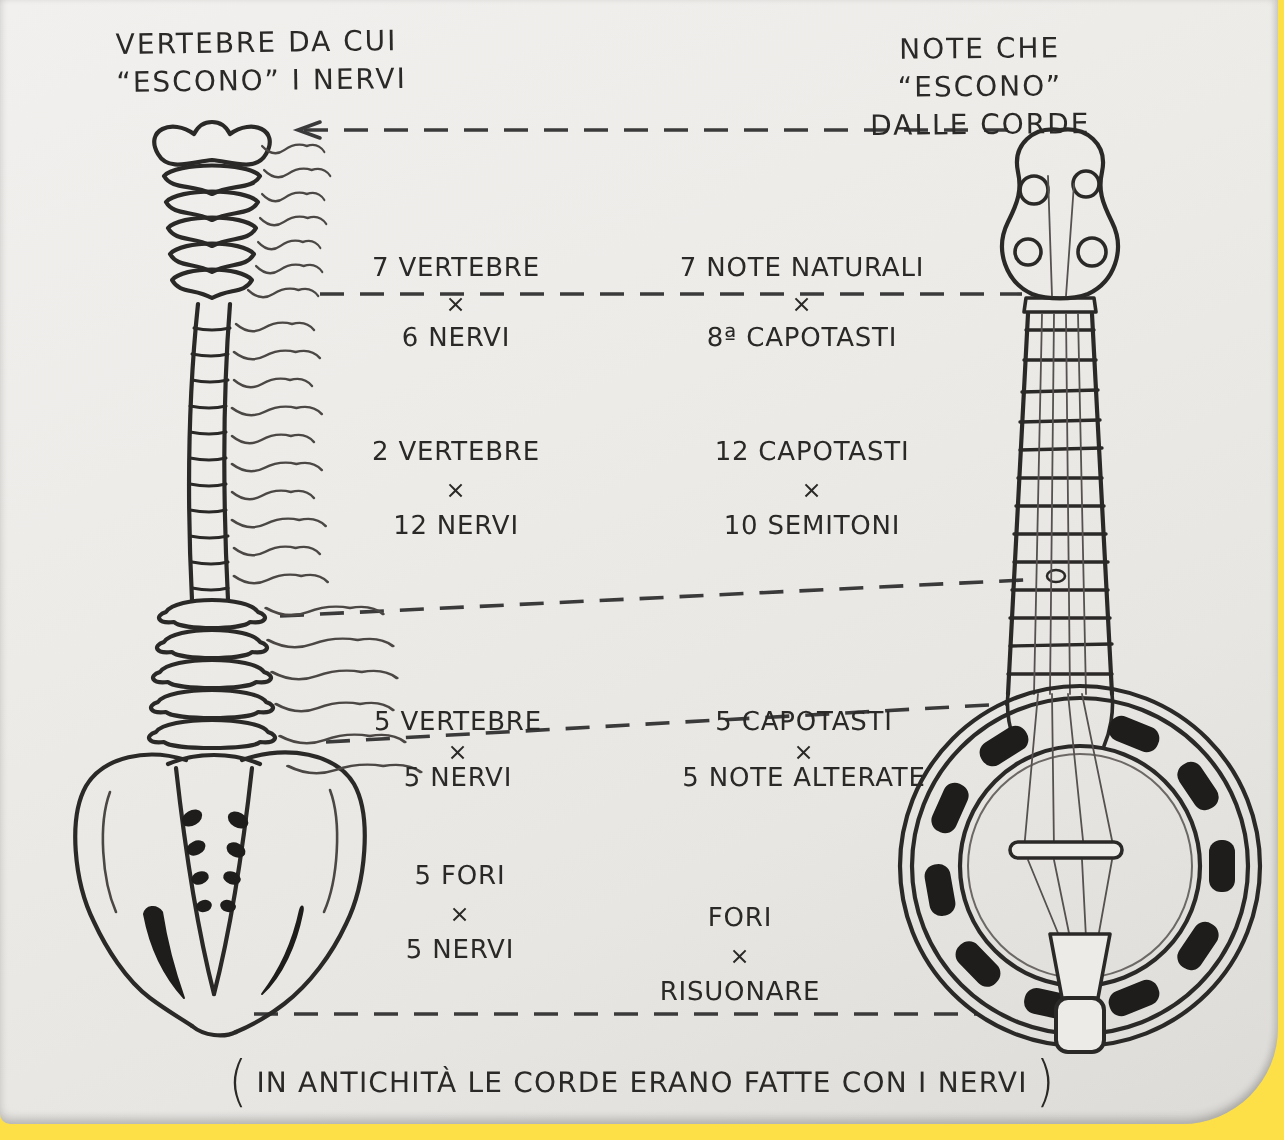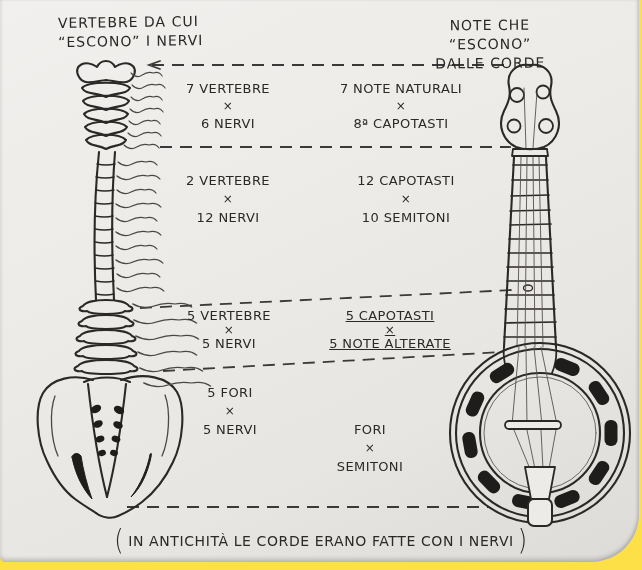--- a/index.html
+++ b/index.html
@@ -7,32 +7,32 @@
          font-family:"DejaVu Sans", sans-serif;}
   .paper{position:absolute;left:0;top:0;right:3px;bottom:8px;
          background:linear-gradient(155deg,#f1f0ee 0%,#ecebe8 40%,#e8e6e3 70%,#dddbd7 100%);
          border-radius:0 0 48px 5px;
          box-shadow:inset 0 -3px 4px rgba(0,0,0,.18), inset -2px 0 3px rgba(0,0,0,.08);}
   .sketch{position:absolute;left:0;top:0;}
   .hand{position:absolute;color:#2b2927;letter-spacing:.4px;}
   .title{font-size:14px;line-height:19px;letter-spacing:1px;}
   .title-left{left:58px;top:13px;transform:rotate(-.8deg);}
   .title-right{left:420px;top:16px;width:140px;text-align:center;transform:rotate(-.5deg);}
-  .cmp{font-size:13px;line-height:18px;text-align:center;}
+  .cmp{font-size:13px;line-height:18px;text-align:center;margin-top:46px;}
   .cmp .op{font-size:12px;line-height:17px;}
   .b1s{left:166px;top:80px;width:124px;}
   .b1b{left:330px;top:80px;width:142px;}
   .b2s{left:166px;top:171px;width:124px;line-height:20px;}
   .b2b{left:344px;top:171px;width:124px;line-height:20px;}
   .b3s{left:168px;top:309px;width:122px;line-height:14.5px;}
   .b3s .op{line-height:13px;}
-  .b3b{left:322px;top:309px;width:136px;line-height:14.5px;text-decoration:underline;}
+  .b3b{left:334px;top:309px;width:136px;line-height:14.5px;}
   .b3b .op{line-height:13px;}
   .b4s{left:172px;top:383px;width:116px;line-height:20px;}
-  .b4b{left:308px;top:420px;width:124px;line-height:20px;}
+  .b4b{left:308px;top:404px;width:124px;line-height:20px;}
   .footnote{left:82px;top:524px;width:478px;text-align:center;font-size:14px;letter-spacing:.6px;}
   .paren{display:inline-block;font-size:24px;font-weight:300;transform:scaleY(1.15);
          position:relative;top:3px;margin:0 4px;}
 </style>
 </head>
 <body>
 
 <div class="stage">
   <div class="paper"></div>
 
@@ -257,19 +257,19 @@
   </div>
 
   <div class="hand cmp b4s">
     <div>5 FORI</div>
     <div class="op">×</div>
     <div>5 NERVI</div>
   </div>
   <div class="hand cmp b4b">
     <div>FORI</div>
     <div class="op">×</div>
-    <div>SEMITONI</div>
+    <div>RISUONARE</div>
   </div>
 
   <div class="hand footnote">
     <span class="paren">(</span><span>IN ANTICHITÀ LE CORDE ERANO FATTE CON I NERVI</span><span class="paren">)</span>
   </div>
 </div>
 
 </body></html>

